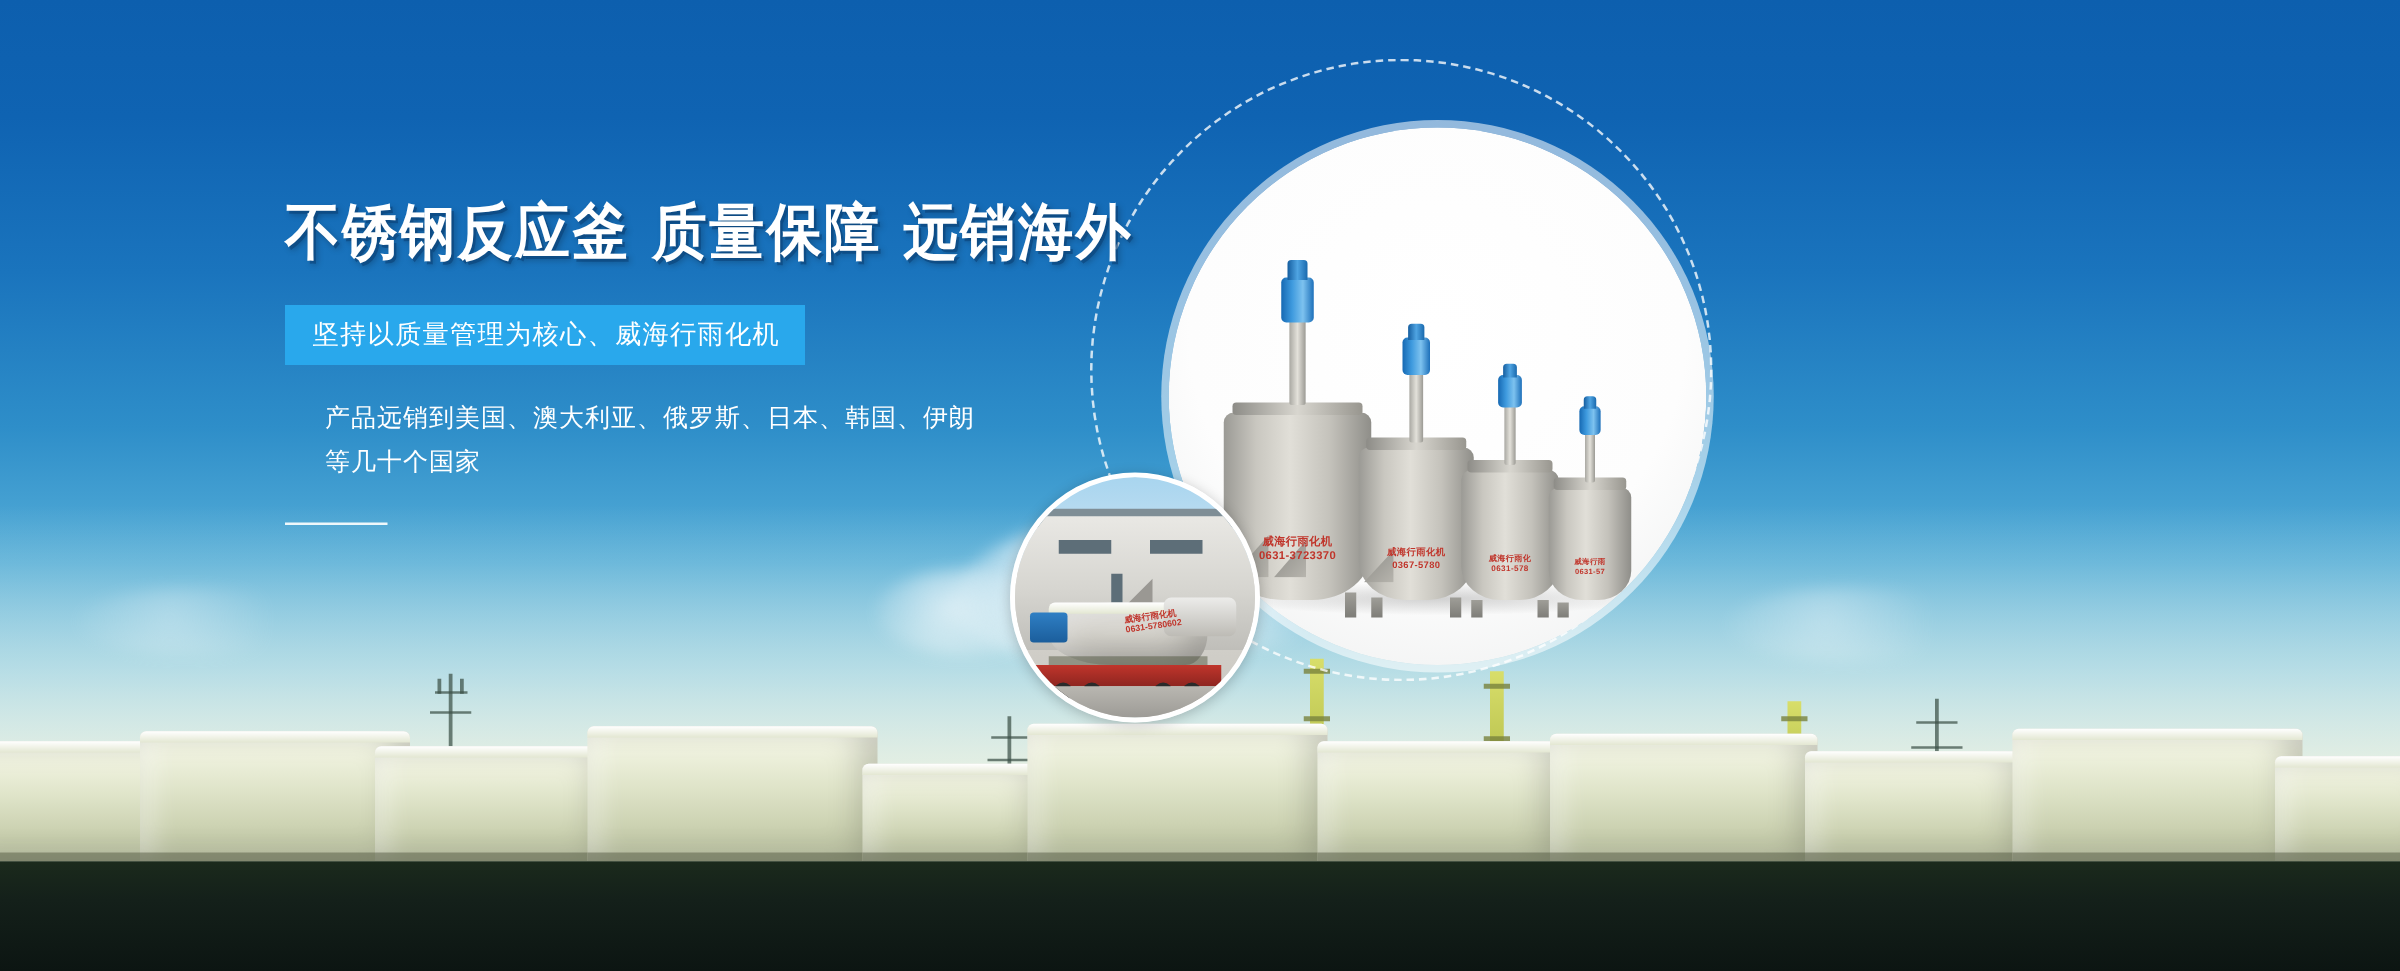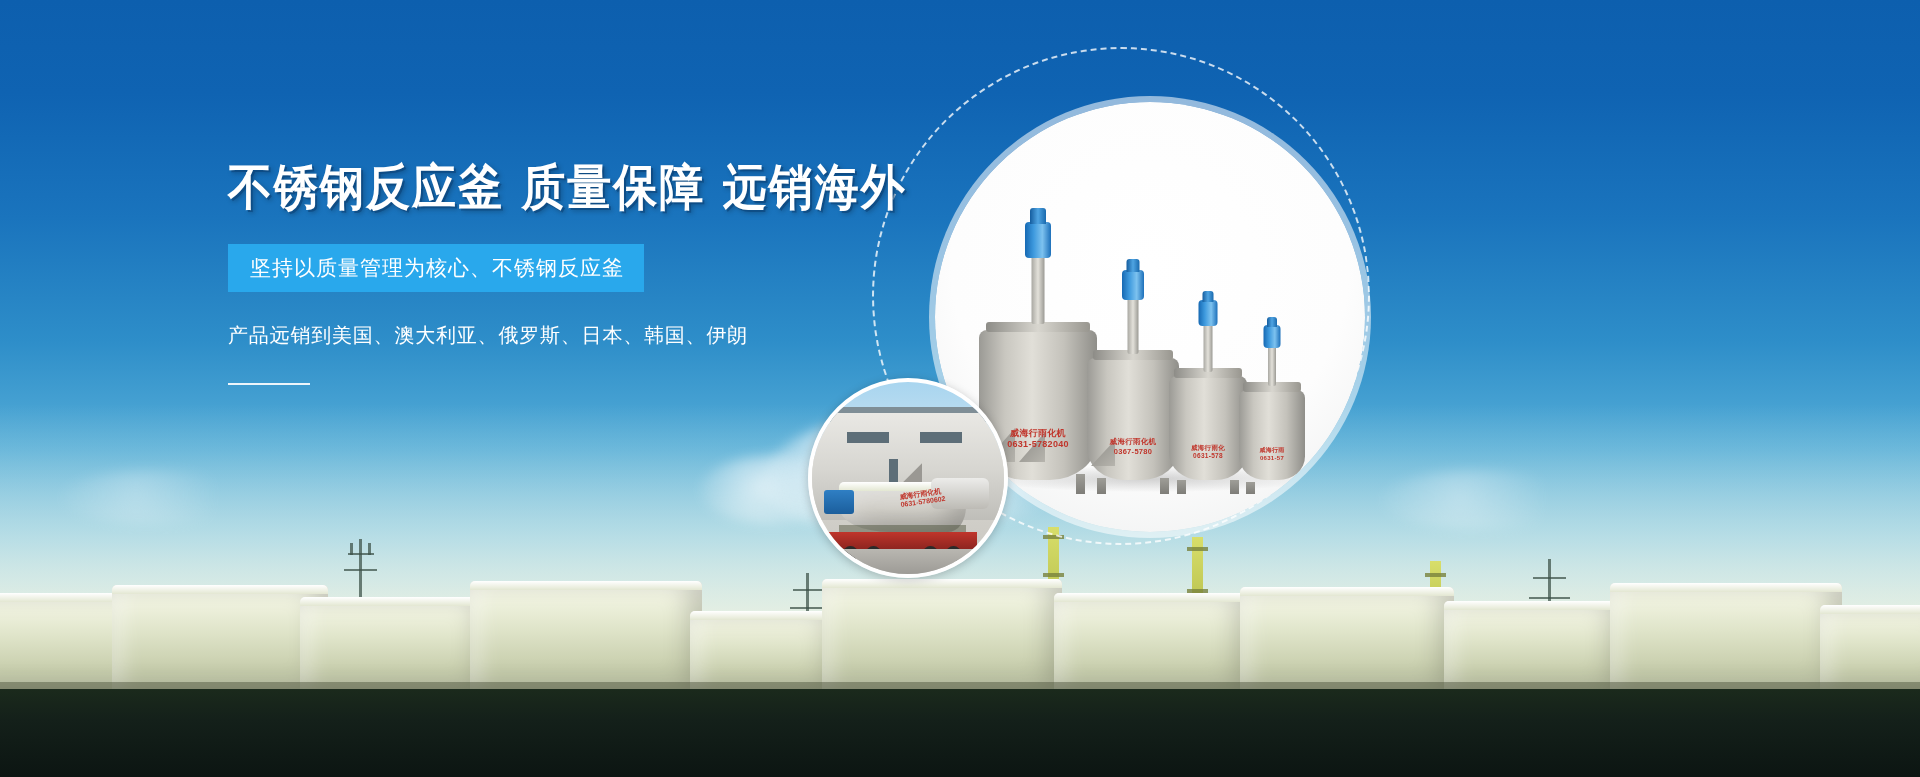--- a/index.html
+++ b/index.html
@@ -196,20 +196,21 @@
   }
   .subbar{
     display:inline-block; margin-top:36px;
     background:#29a8ec; color:#ffffff;
     font-size:21px; line-height:1; padding:13px 20px 14px 22px;
     letter-spacing:1px; white-space:nowrap;
   }
   .bodytext{
     margin-top:26px; color:#ffffff; font-size:20px; line-height:1.75;
     letter-spacing:.8px;
+    margin-left:32px;
   }
   .rule{
     margin-top:30px; width:82px; height:2px; background:rgba(255,255,255,.9);
   }
 </style>
 </head>
 <body>
 
 <div class="banner">
 
@@ -283,21 +284,21 @@
       <div class="lid" style="bottom:148px;"></div>
       <div class="shaft" style="bottom:156px; width:13px; height:72px;"></div>
       <div class="motor" style="bottom:222px; width:26px; height:36px;"></div>
       <div class="motortop" style="bottom:256px; width:16px; height:16px;"></div>
       <div class="leg" style="left:12px;"></div>
       <div class="leg" style="right:12px;"></div>
       <div class="fin" style="left:6px; bottom:18px; width:30px; height:34px;"></div>
       <div class="fin" style="left:40px; bottom:18px; width:26px; height:30px;"></div>
       <div class="brand" style="bottom:30px; font-size:9px;">
         <span>威海行雨化机</span><br>
-        <span>0631-5782040</span>
+        <span>0631-3723370</span>
       </div>
     </div>
 
     <div class="reactor" style="left:152px; width:92px; height:150px;">
       <div class="body" style="height:122px;"></div>
       <div class="lid" style="bottom:120px;"></div>
       <div class="shaft" style="bottom:126px; width:11px; height:58px;"></div>
       <div class="motor" style="bottom:180px; width:22px; height:30px;"></div>
       <div class="motortop" style="bottom:208px; width:13px; height:13px;"></div>
       <div class="leg" style="left:10px;height:16px;"></div>
@@ -355,20 +356,21 @@
     <div class="truck"></div>
     <div class="wheel" style="left:16%;"></div>
     <div class="wheel" style="left:28%;"></div>
     <div class="wheel" style="left:58%;"></div>
     <div class="wheel" style="left:70%;"></div>
     <div class="ground"></div>
   </div>
 
   <div class="textblock">
     <div class="headline">不锈钢反应釜 质量保障 远销海外</div>
-    <div class="subbar">坚持以质量管理为核心、不锈钢反应釜</div>
+    <div class="subbar">坚持以质量管理为核心、威海行雨化机</div>
     <div class="bodytext">
       <div>产品远销到美国、澳大利亚、俄罗斯、日本、韩国、伊朗</div>
+      <div>等几十个国家</div>
     </div>
     <div class="rule"></div>
   </div>
 
 </div>
 
 </body></html>

